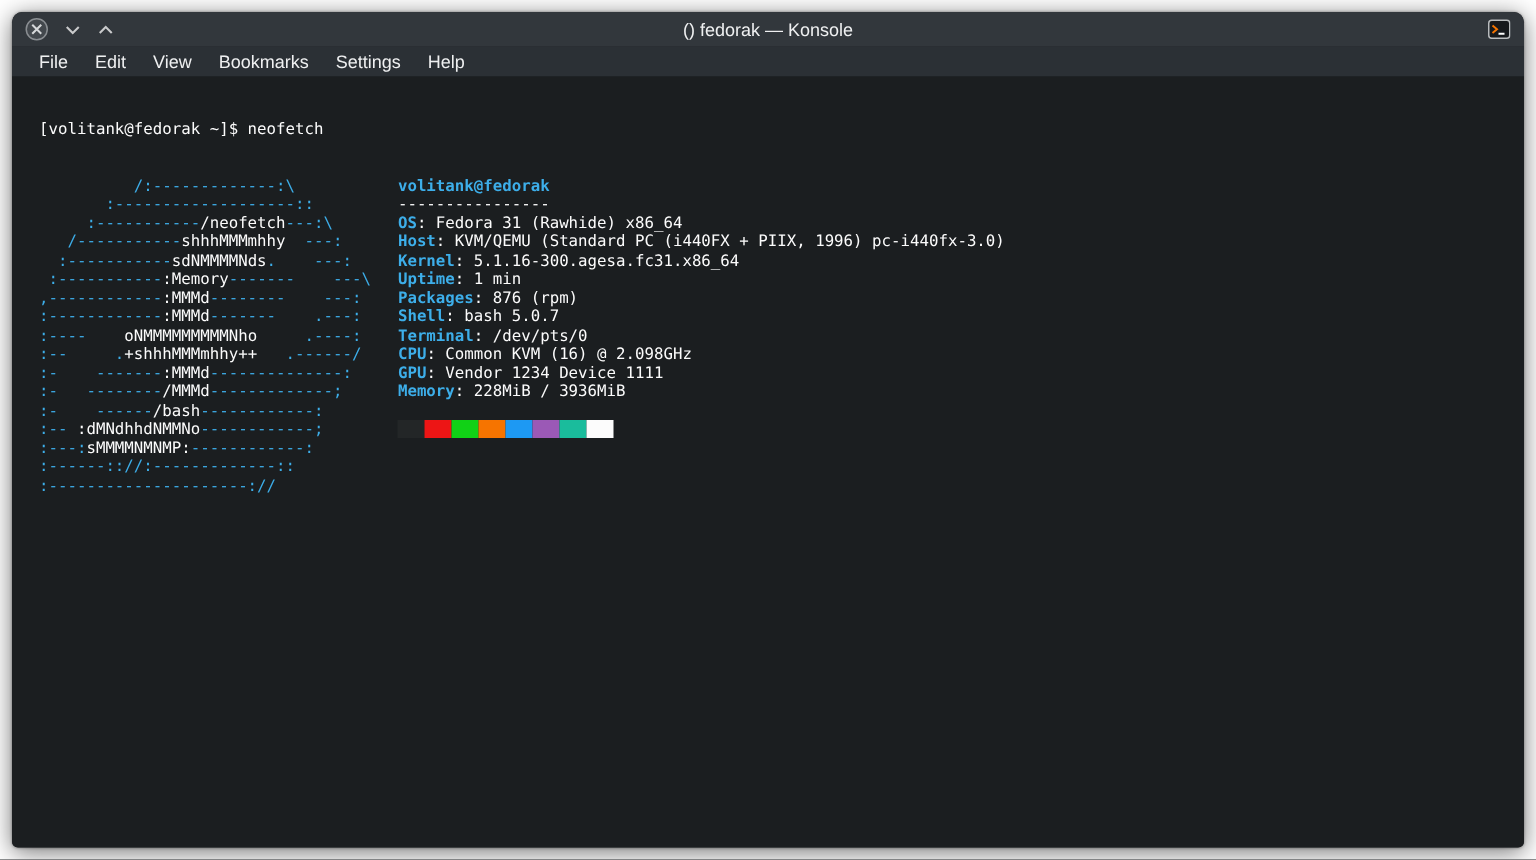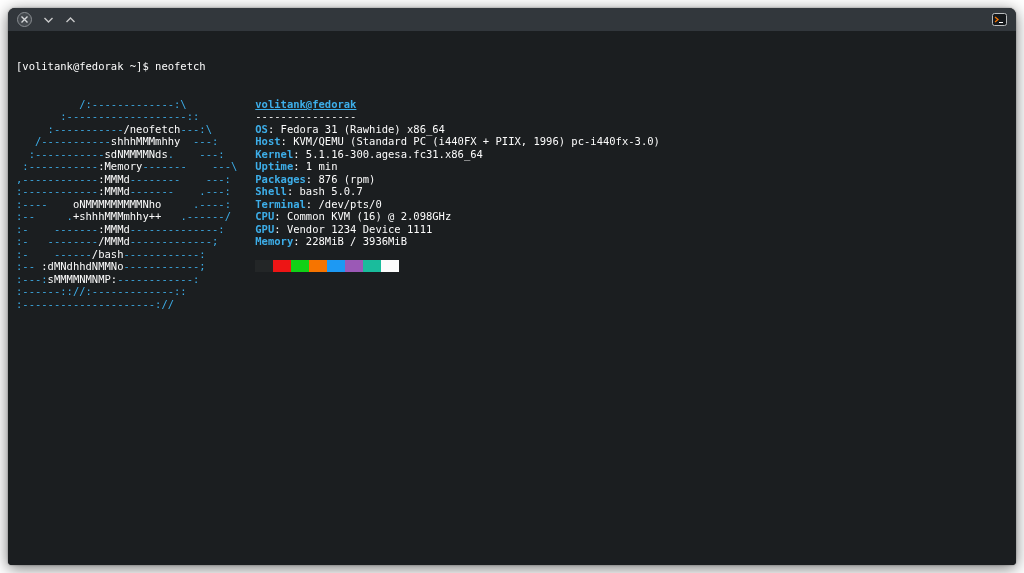--- a/index.html
+++ b/index.html
@@ -46,31 +46,31 @@
     color:#eff0f1; font-size:12px;
   }
   .menu-item { padding:2px 9px; border-radius:2px; }
   
   .terminal {
     flex:1;
     background:#1b1e20;
     color:#fcfcfc;
     font-family:"DejaVu Sans Mono", monospace;
     font-size:10.5px; line-height:12.5px;
-    padding:4px 0 0 8px;
+    padding:4px 0 0 18px;
     overflow:hidden;
     white-space:pre;
   }
   .terminal pre { font:inherit; }
   .nf-row { display:flex; align-items:flex-start; }
   .ascii { margin-right:18px; font-weight:bold; }
   .art-blue  { color:#3daee9; }
   .art-white { color:#fcfcfc; }
   .tline { height:12.5px; white-space:pre; }
-  .nf-title { color:#3daee9; font-weight:bold;text-decoration:underline; }
+  .nf-title { color:#3daee9; font-weight:bold; }
   .nf-label { color:#3daee9; font-weight:bold; }
   .blocks { margin-top:0; font-size:0; }
   .block { display:inline-block; width:18px; height:12px; vertical-align:top; }
   .cursor { display:inline-block; width:6.5px; height:11px; background:#fcfcfc; vertical-align:-1px; }
 </style>
 </head>
 <body>
 
 <div class="window">
 
@@ -85,31 +85,40 @@
         <svg width="11" height="8" viewBox="0 0 11 8">
           <path d="M1.5 2 L5.5 6 L9.5 2" stroke="#c8c9ca" stroke-width="1.4" fill="none"></path>
         </svg>
       </span>
       <span class="tb-btn">
         <svg width="11" height="8" viewBox="0 0 11 8">
           <path d="M1.5 6 L5.5 2 L9.5 6" stroke="#c8c9ca" stroke-width="1.4" fill="none"></path>
         </svg>
       </span>
     </div>
+    <div class="tb-title">() fedorak — Konsole</div>
     <div class="tb-right">
       <span class="tb-btn">
         <svg width="15" height="15" viewBox="0 0 15 15">
           <rect x="0.5" y="1.5" width="14" height="12" rx="2" fill="#16191c" stroke="#b9bcbe" stroke-width="1"></rect>
           <path d="M3 5 L6 7.5 L3 10" stroke="#f67400" stroke-width="1.3" fill="none"></path>
           <path d="M7 10.5 H11" stroke="#fcfcfc" stroke-width="1.2"></path>
         </svg>
       </span>
     </div>
   </div>
 
+  <div class="menubar">
+    <span class="menu-item">File</span>
+    <span class="menu-item">Edit</span>
+    <span class="menu-item">View</span>
+    <span class="menu-item">Bookmarks</span>
+    <span class="menu-item">Settings</span>
+    <span class="menu-item">Help</span>
+  </div>
 
   <div class="terminal">
     <pre class="tline">[volitank@fedorak ~]$ neofetch</pre>
     <div class="nf-row">
       <pre class="ascii"><span class="art-blue">          /:-------------:\</span>
 <span class="art-blue">       :-------------------::</span>
 <span class="art-blue">     :-----------</span><span class="art-white">/neofetch</span><span class="art-blue">---:\</span>
 <span class="art-blue">   /-----------</span><span class="art-white">shhhMMMmhhy  </span><span class="art-blue">---:</span>
 <span class="art-blue">  :-----------</span><span class="art-white">sdNMMMMNds</span><span class="art-blue">.    ---:</span>
 <span class="art-blue"> :-----------</span><span class="art-white">:Memory</span><span class="art-blue">-------    ---\</span>

